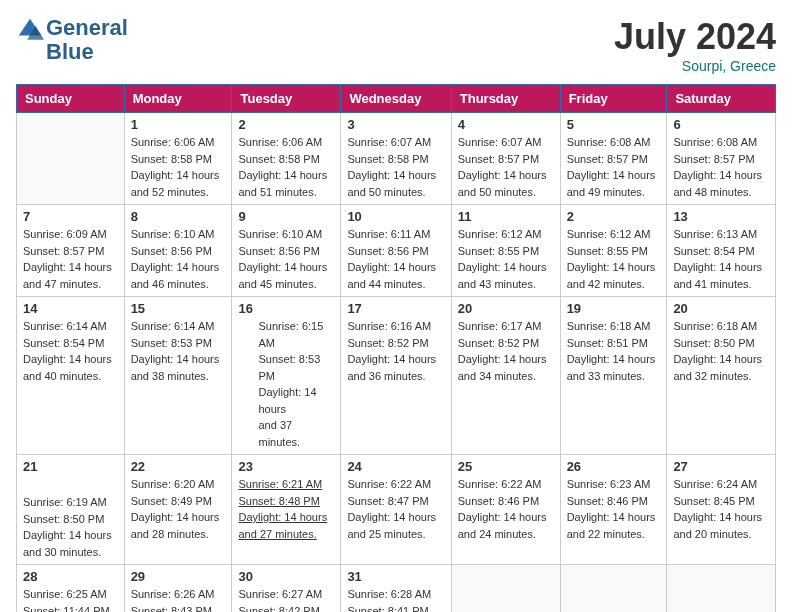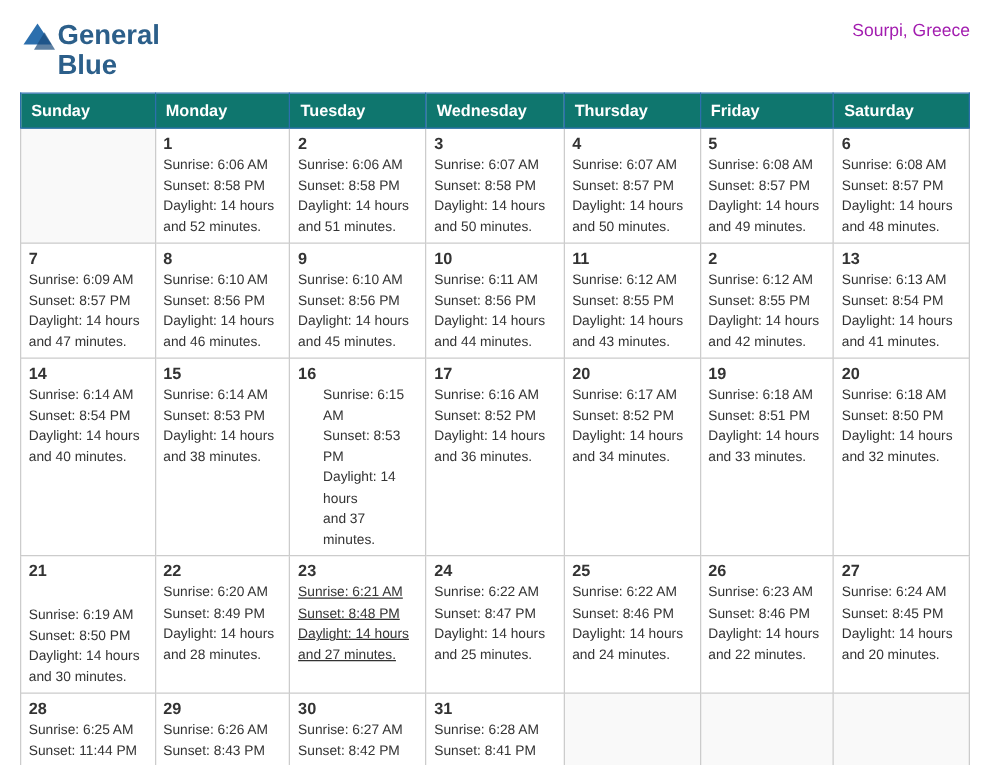--- a/index.html
+++ b/index.html
@@ -34,29 +34,29 @@
     .title-block {
       text-align: right;
     }
     .month-year {
       font-size: 36px;
       font-weight: bold;
       color: #333;
     }
     .location {
       font-size: 14px;
-      color: #a21caf;
+      color: #0f766e;
     }
     .calendar {
       width: 100%;
       border-collapse: collapse;
       font-size: 11px;
     }
     .calendar th {
-      background: #0f766e;
+      background: #be185d;
       color: #fff;
       text-align: left;
       padding: 6px 8px;
       font-size: 13px;
       border: 1px solid #2c6fad;
     }
     .calendar td {
       border: 1px solid #ccc;
       vertical-align: top;
       padding: 4px 6px;
@@ -90,20 +90,21 @@
     <svg class="logo-icon" viewBox="0 0 40 40">
       <polygon points="20,4 36,28 4,28" fill="#2c6fad"></polygon>
       <polygon points="28,14 40,34 16,34" fill="#1a4a7a" opacity="0.7"></polygon>
     </svg>
     <div>
       <div class="logo-text">General</div>
       <div class="logo-text">Blue</div>
     </div>
   </div>
   <div class="title-block">
+    <div class="month-year">July 2024</div>
     <div class="location">Sourpi, Greece</div>
   </div>
 </div>
 
 <table class="calendar">
   <thead>
     <tr>
     <th>Sunday</th>
         <th>Monday</th>
         <th>Tuesday</th>

